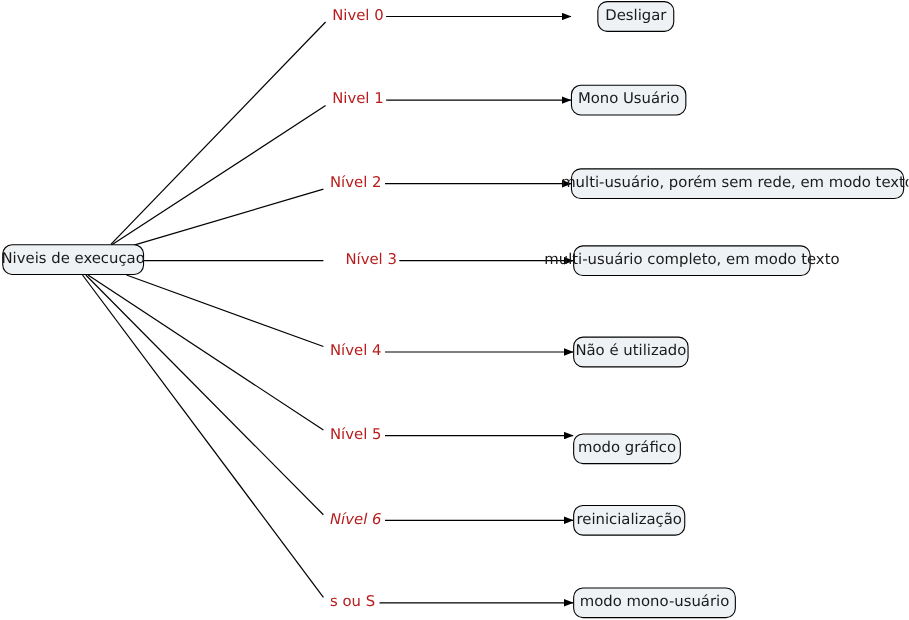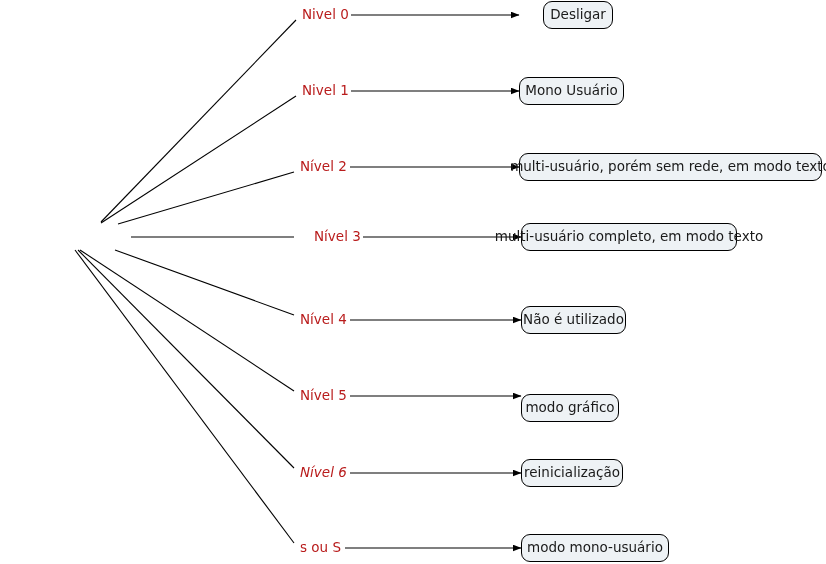--- a/index.html
+++ b/index.html
@@ -87,20 +87,21 @@
         <line x1="350" y1="91" x2="519" y2="91" stroke="#000000" stroke-width="1.1" marker-end="url(#arrowhead)"></line>
         <line x1="350" y1="167" x2="519" y2="167" stroke="#000000" stroke-width="1.1" marker-end="url(#arrowhead)"></line>
         <line x1="350" y1="237" x2="521" y2="237" stroke="#000000" stroke-width="1.1" marker-end="url(#arrowhead)"></line>
         <line x1="350" y1="320" x2="521" y2="320" stroke="#000000" stroke-width="1.1" marker-end="url(#arrowhead)"></line>
         <line x1="350" y1="396" x2="521" y2="396" stroke="#000000" stroke-width="1.1" marker-end="url(#arrowhead)"></line>
         <line x1="350" y1="473" x2="521" y2="473" stroke="#000000" stroke-width="1.1" marker-end="url(#arrowhead)"></line>
         <line x1="345" y1="548" x2="521" y2="548" stroke="#000000" stroke-width="1.1" marker-end="url(#arrowhead)"></line>
       </g>
   </svg>
 
+  <div class="node-box root-box">Niveis de execuçao</div>
 
   <div id="labels-host">
       <div class="edge-label" style="left: 300px; top: 8px;">Nivel 0</div>
       <div class="edge-label" style="left: 300px; top: 84px;">Nivel 1</div>
       <div class="edge-label" style="left: 298px; top: 160px;">Nível 2</div>
       <div class="edge-label" style="left: 312px; top: 230px;">Nível 3</div>
       <div class="edge-label" style="left: 298px; top: 313px;">Nível 4</div>
       <div class="edge-label" style="left: 298px; top: 389px;">Nível 5</div>
       <div class="edge-label" style="left: 298px; top: 466px; font-style: italic;">Nível 6</div>
       <div class="edge-label" style="left: 298px; top: 541px;">s ou S</div>

